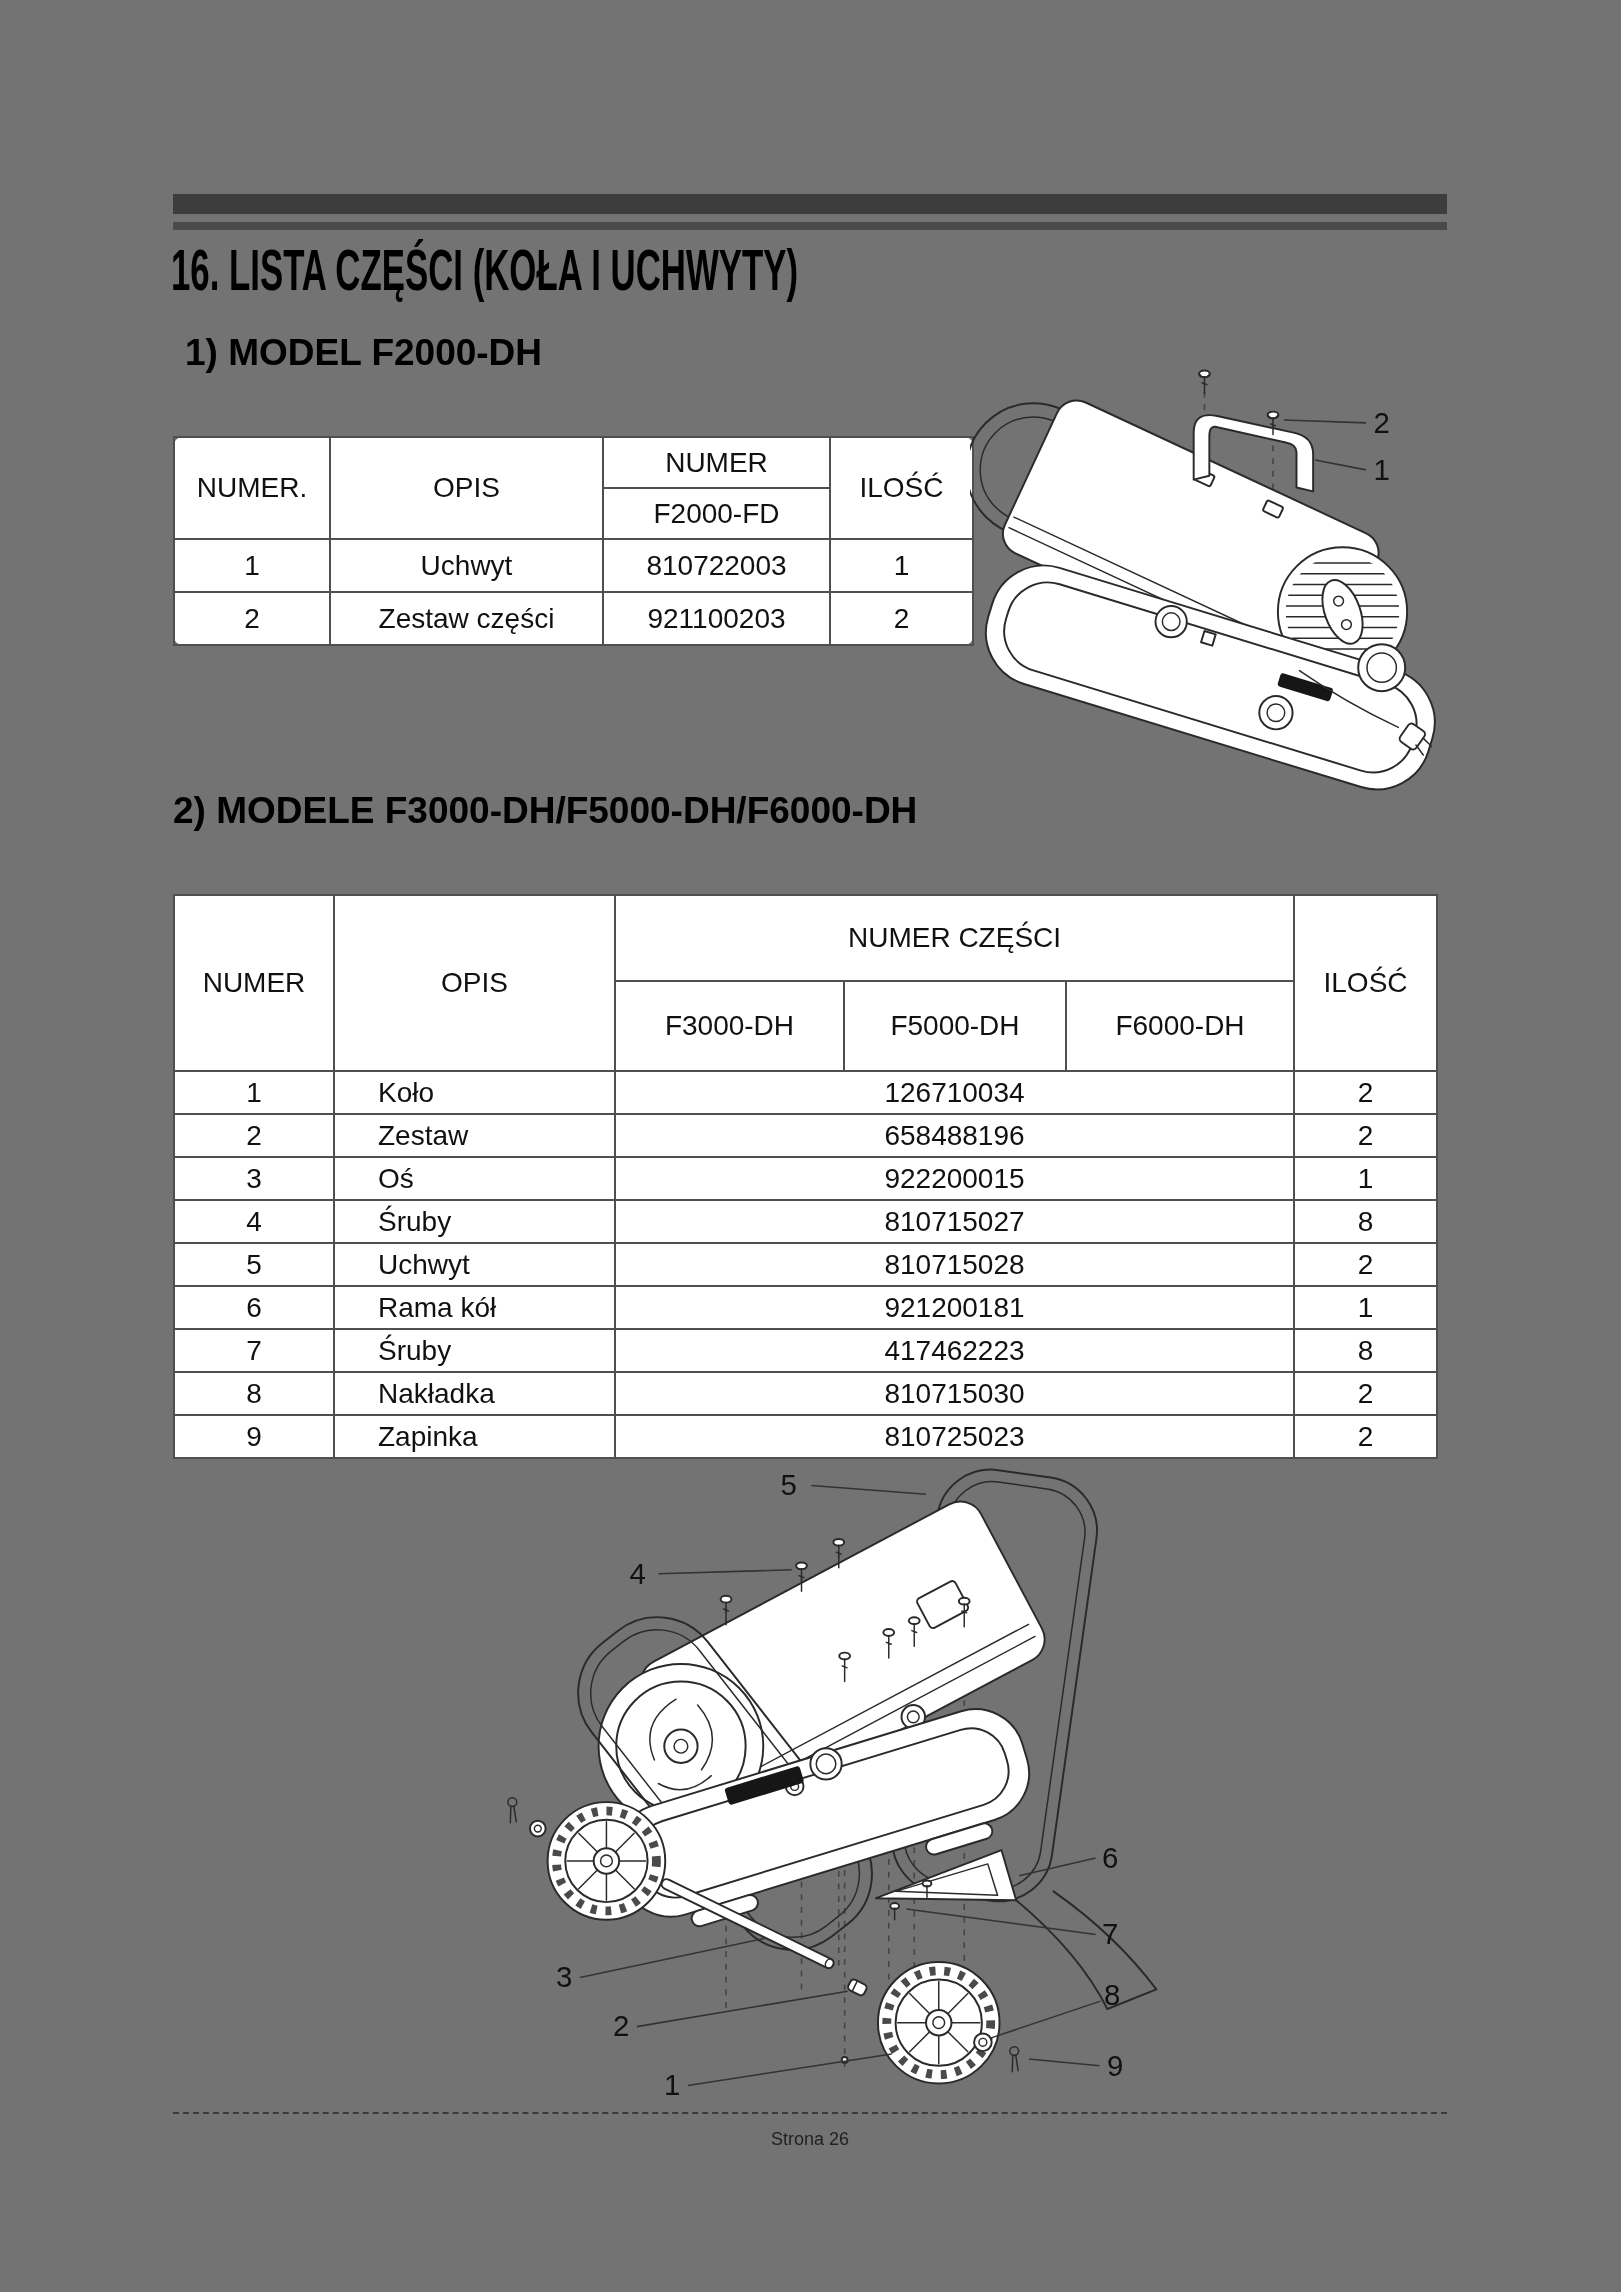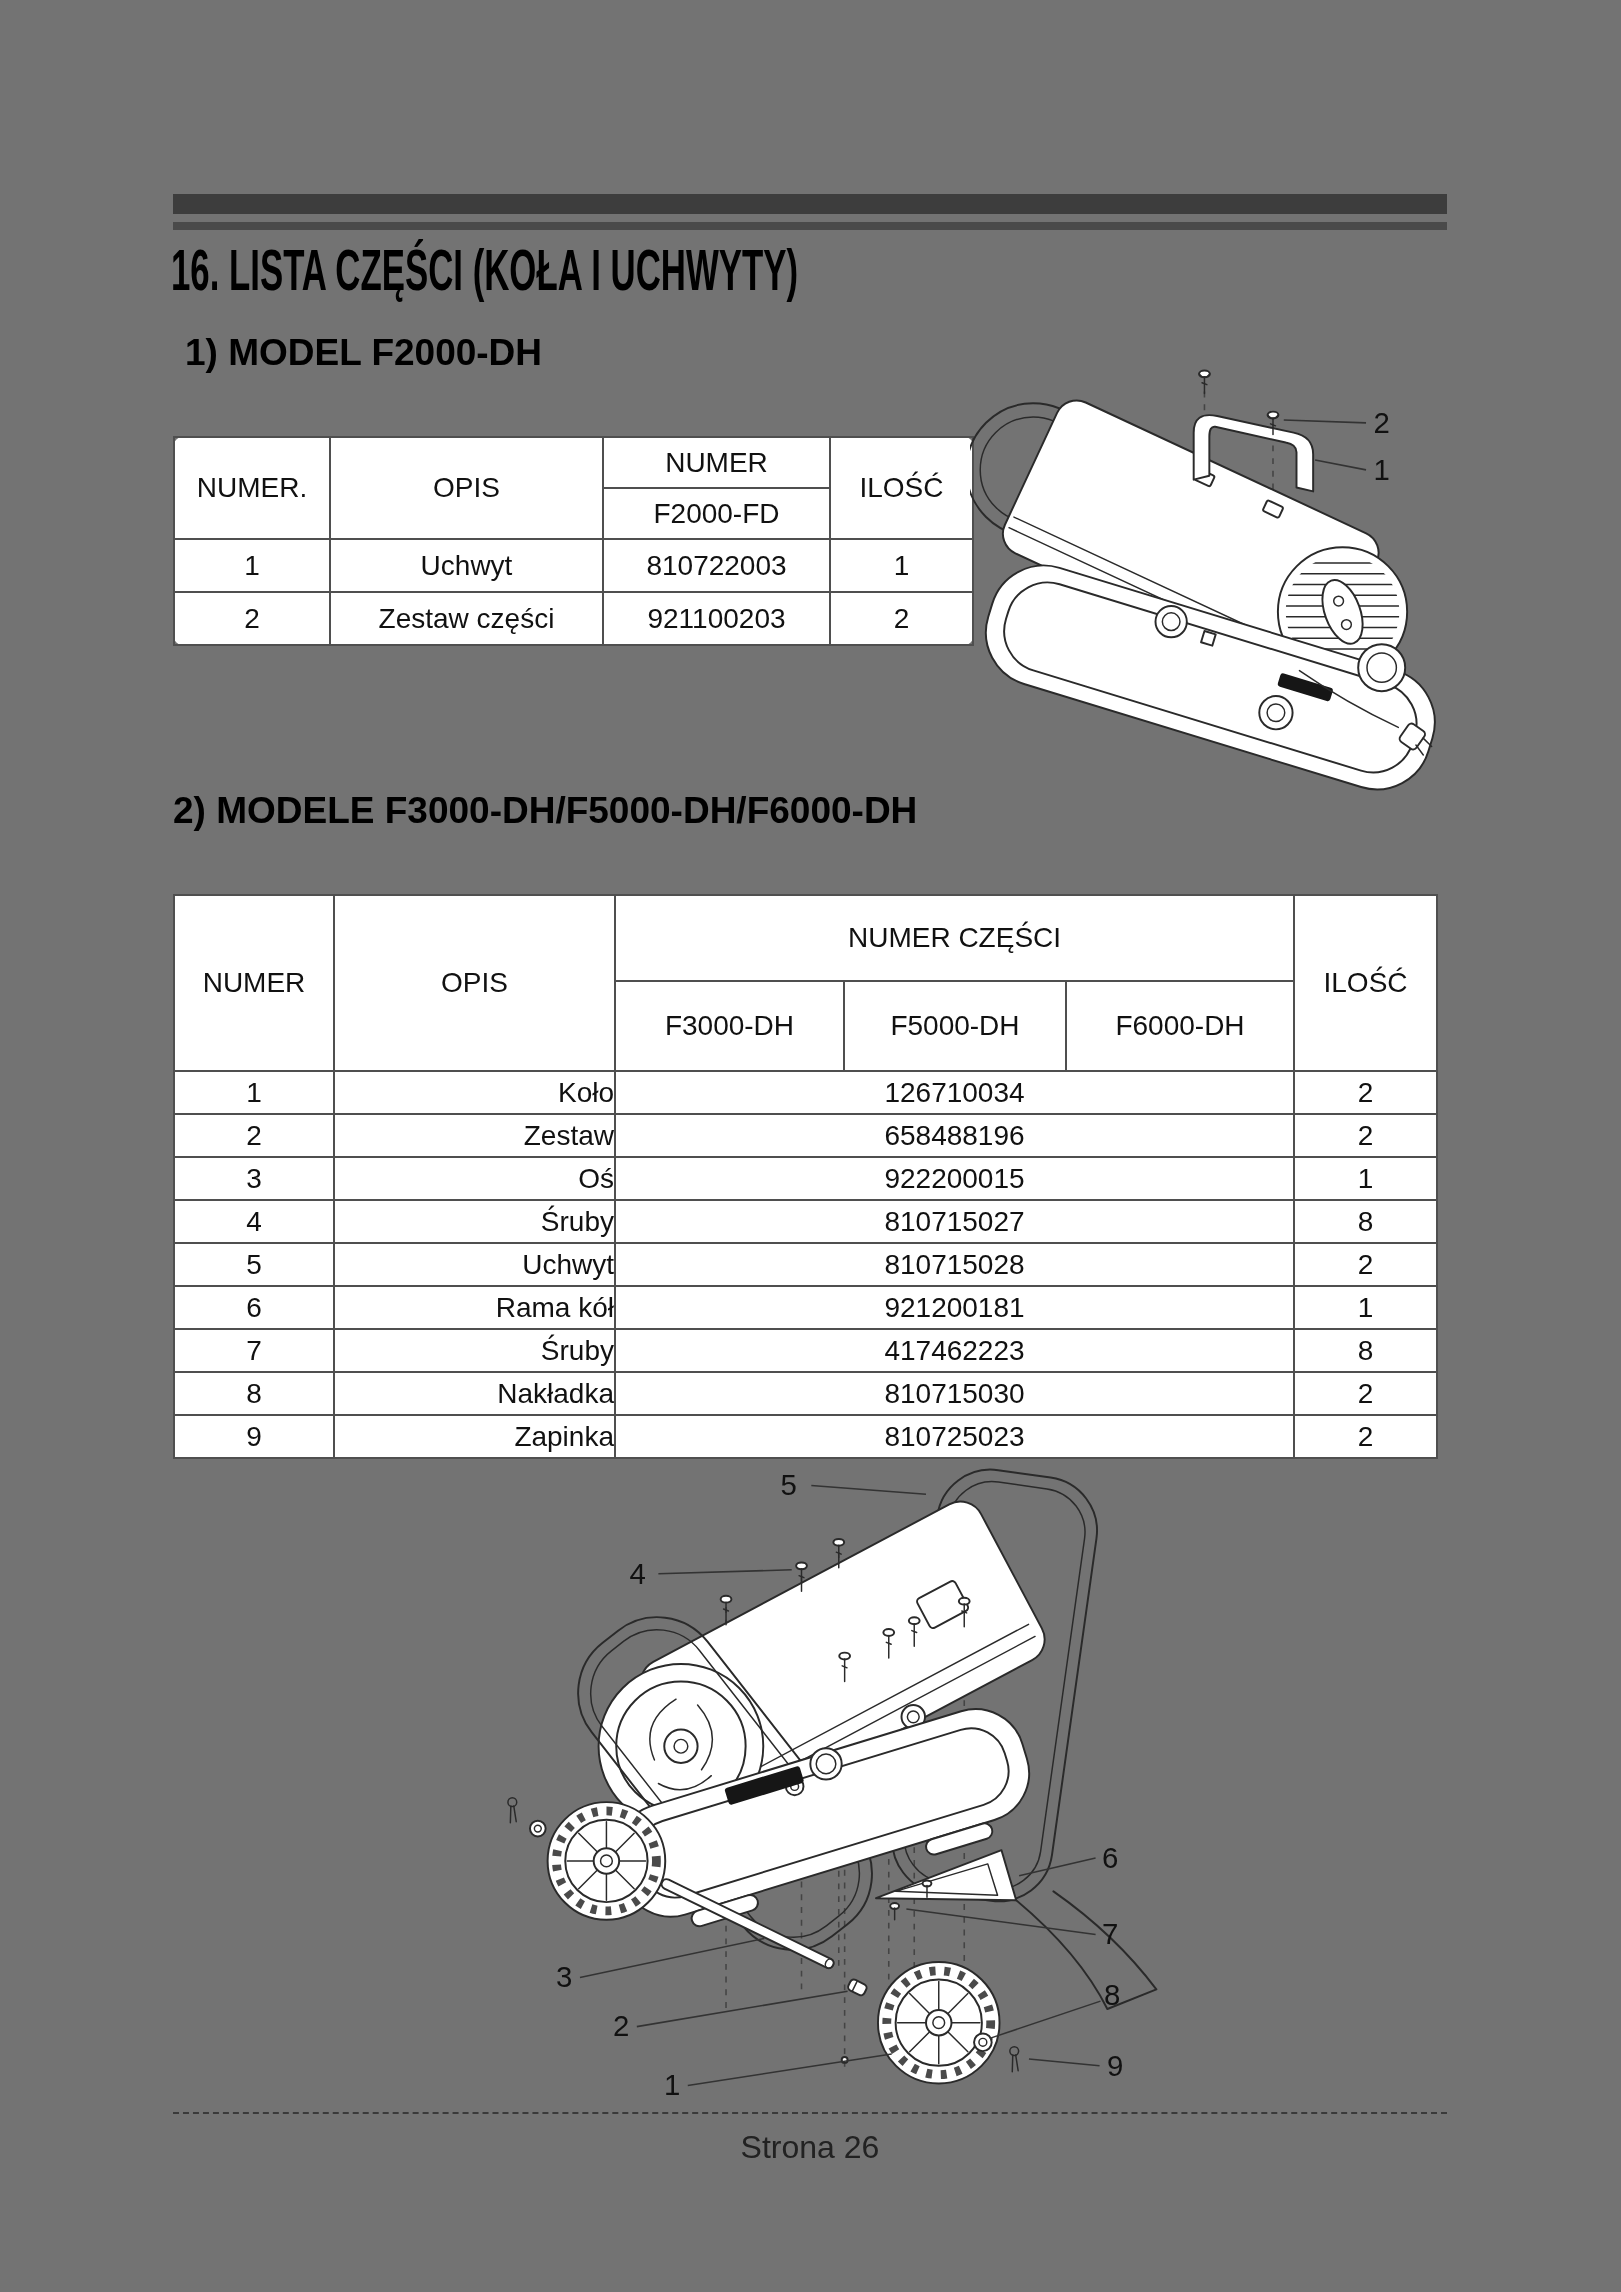--- a/index.html
+++ b/index.html
@@ -17,35 +17,35 @@
   table{border-collapse:collapse;position:absolute;table-layout:fixed;background:#fff;}
   td,th{border:2px solid #4f4f4f;font-weight:normal;font-size:28px;text-align:center;
         vertical-align:middle;padding:0;overflow:hidden;}
   .t1{left:173px;top:436px;width:800px;border-radius:12px;}
   .t2{left:173px;top:894px;width:1264px;}
   .t1 .hrow td{height:49px;}
   .t1 .drow td{height:51px;}
   .t2 .hrow1 td{height:84px;}
   .t2 .hrow2 td{height:88px;}
   .t2 .drow td{height:41px;}
-  .t2 .opis-cell{text-align:right;padding-left:43px;}
+  .t2 .opis-cell{text-align:left;padding-left:43px;}
   .dsvg{position:absolute;}
   .svg1{left:970px;top:323px;}
   .svg2{left:274px;top:1460px;}
   .ln{stroke:#2a2a2a;stroke-width:2;fill:none;stroke-linecap:round;stroke-linejoin:round;}
   .thin{stroke-width:1.5;}
   .fillw{fill:#ffffff;stroke:#2a2a2a;stroke-width:2;stroke-linejoin:round;}
   .dash{stroke:#444;stroke-width:1.6;fill:none;stroke-dasharray:6 7;}
   .leader{stroke:#333;stroke-width:1.6;fill:none;}
   .dlabel{font:30px "Liberation Sans", sans-serif;fill:#111;text-anchor:middle;}
   .tread{stroke:#2a2a2a;stroke-width:9;fill:none;stroke-dasharray:6 9;opacity:.85;}
   .plate{fill:#161616;stroke:none;}
   .footer-line{position:absolute;left:173px;top:2112px;width:1274px;border-top:2.9px dashed #3a3a3a;}
   .footer-text{position:absolute;left:173px;top:2129px;width:1274px;text-align:center;
-               font-size:32px;color:#222;}
+               font-size:18px;color:#222;}
 </style>
 </head>
 <body>
 
 <div class="page">
 
   <div class="bar bar-thick"></div>
   <div class="bar bar-thin"></div>
 
   <div class="doc-title">16. LISTA CZĘŚCI (KOŁA I UCHWYTY)</div>

